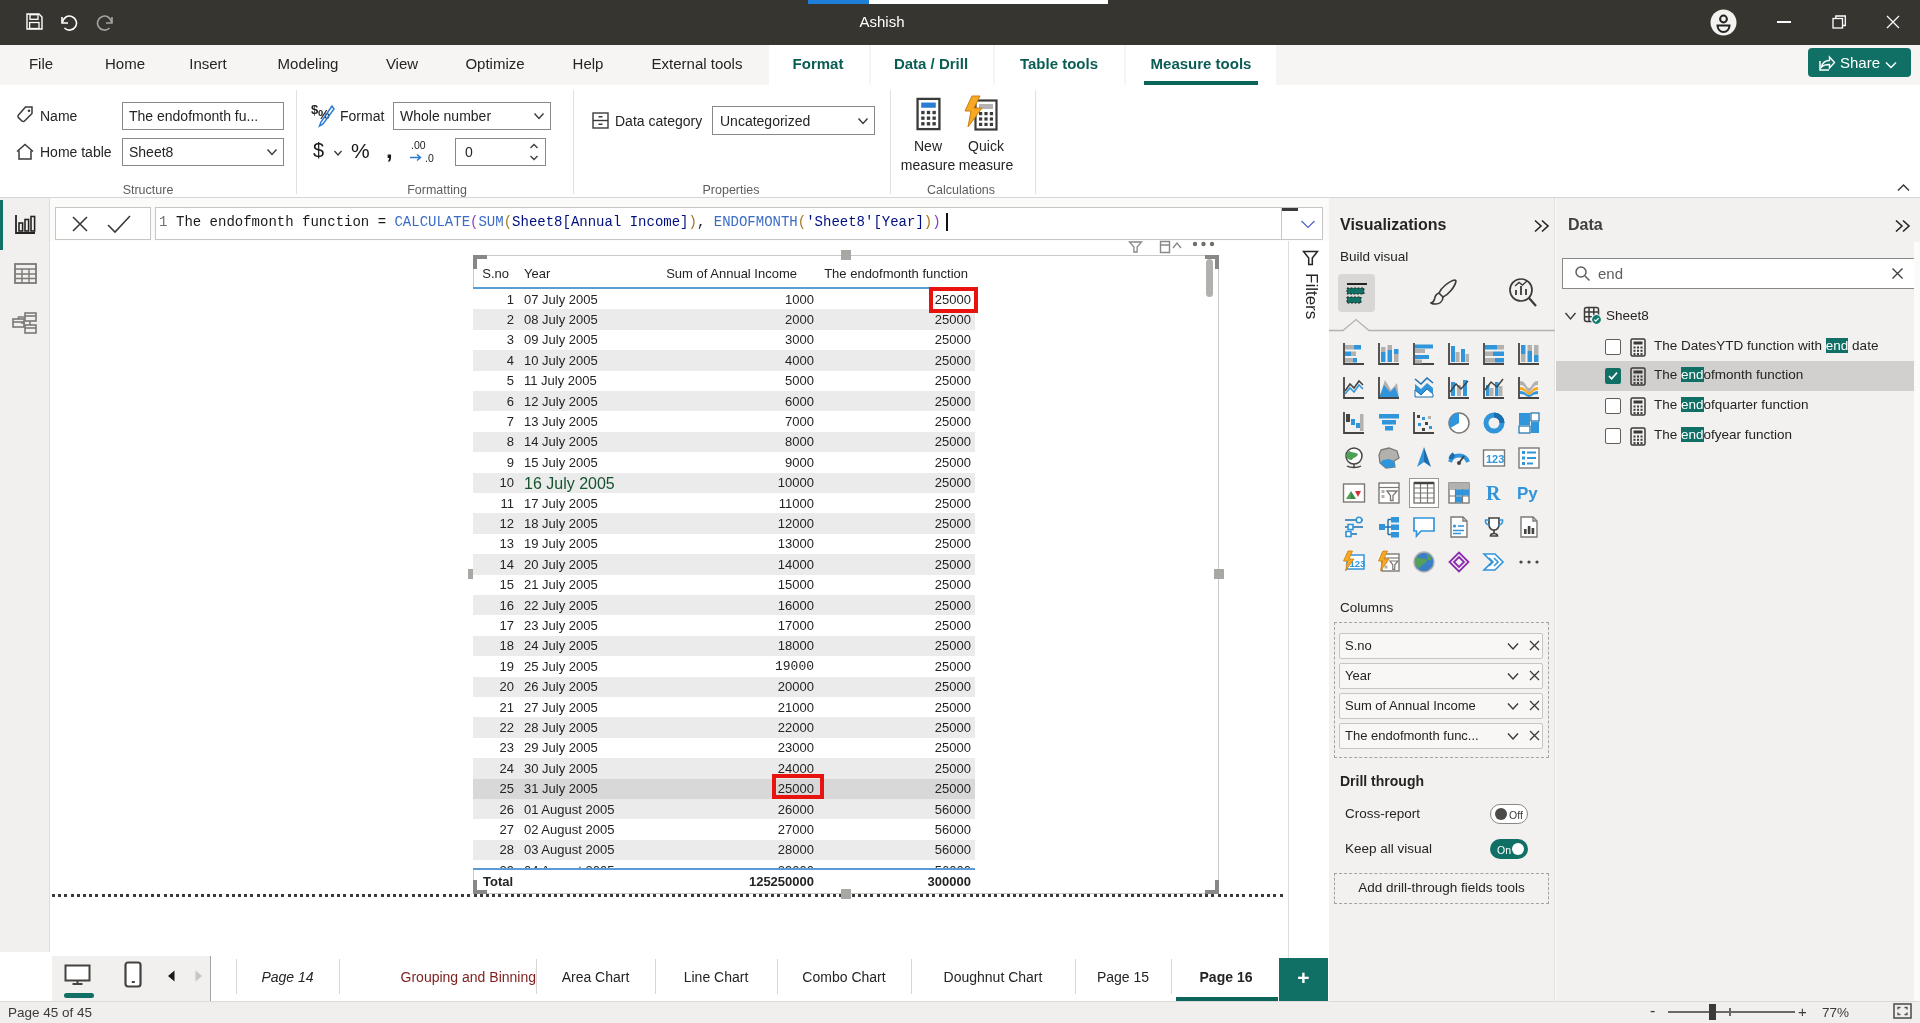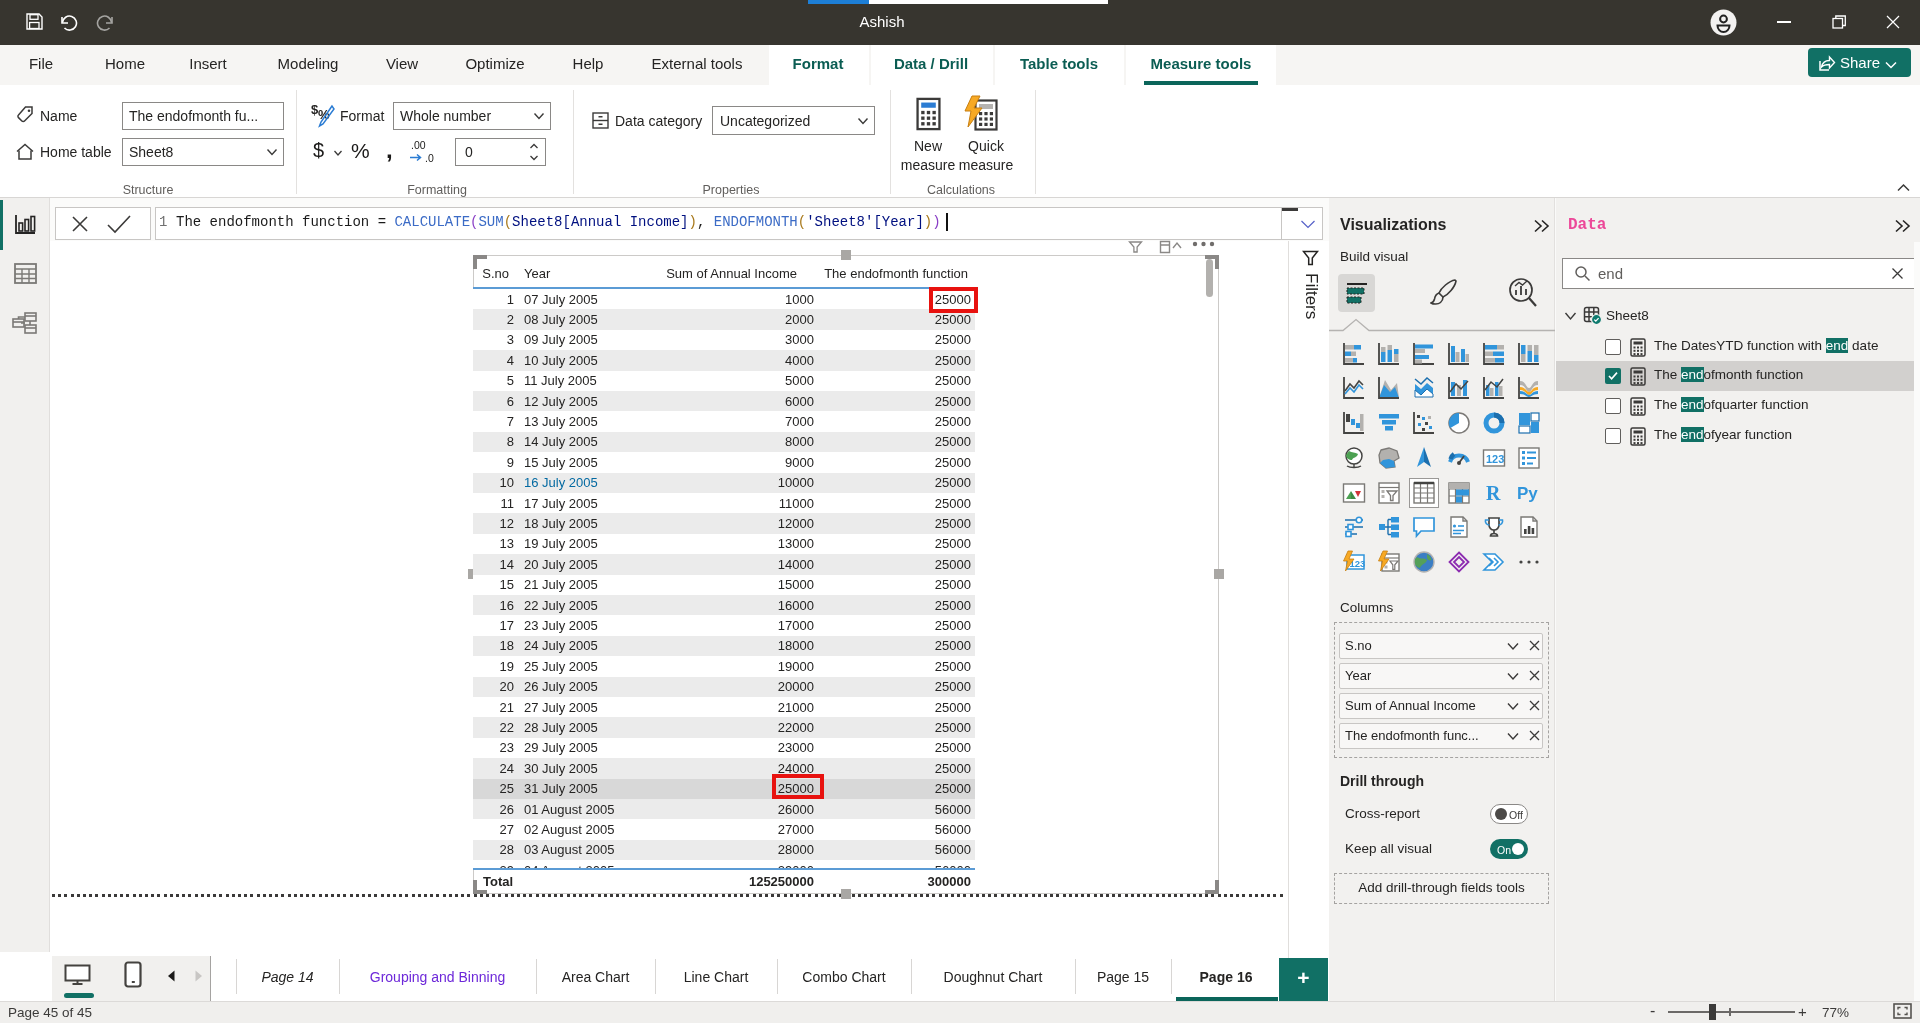--- a/index.html
+++ b/index.html
@@ -282,21 +282,21 @@
 <div class="tx" style="left:51px;top:178.3px;font-size:13px;color:#252423;">14 July 2005</div>
 <div class="tx" style="left:160px;top:178.3px;width:181px;text-align:right;font-size:13px;color:#252423;">8000</div>
 <div class="tx" style="left:350px;top:178.3px;width:148px;text-align:right;font-size:13px;color:#252423;">25000</div>
 <div class="ab" style="left:0;top:196.2px;width:502px;height:20.4px;background:#ffffff;"></div>
 <div class="tx" style="left:0px;top:198.7px;width:41px;text-align:right;font-size:13px;color:#252423;">9</div>
 <div class="tx" style="left:51px;top:198.7px;font-size:13px;color:#252423;">15 July 2005</div>
 <div class="tx" style="left:160px;top:198.7px;width:181px;text-align:right;font-size:13px;color:#252423;">9000</div>
 <div class="tx" style="left:350px;top:198.7px;width:148px;text-align:right;font-size:13px;color:#252423;">25000</div>
 <div class="ab" style="left:0;top:216.6px;width:502px;height:20.4px;background:#ebebeb;"></div>
 <div class="tx" style="left:0px;top:219.1px;width:41px;text-align:right;font-size:13px;color:#252423;">10</div>
-<div class="tx" style="left:51px;top:219.1px;font-size:13px;color:#0369a1;">16 July 2005</div>
+<div class="tx" style="left:51px;top:219.1px;font-size:16px;color:#14532d;">16 July 2005</div>
 <div class="tx" style="left:160px;top:219.1px;width:181px;text-align:right;font-size:13px;color:#252423;">10000</div>
 <div class="tx" style="left:350px;top:219.1px;width:148px;text-align:right;font-size:13px;color:#252423;">25000</div>
 <div class="ab" style="left:0;top:237.0px;width:502px;height:20.4px;background:#ffffff;"></div>
 <div class="tx" style="left:0px;top:239.5px;width:41px;text-align:right;font-size:13px;color:#252423;">11</div>
 <div class="tx" style="left:51px;top:239.5px;font-size:13px;color:#252423;">17 July 2005</div>
 <div class="tx" style="left:160px;top:239.5px;width:181px;text-align:right;font-size:13px;color:#252423;">11000</div>
 <div class="tx" style="left:350px;top:239.5px;width:148px;text-align:right;font-size:13px;color:#252423;">25000</div>
 <div class="ab" style="left:0;top:257.4px;width:502px;height:20.4px;background:#ebebeb;"></div>
 <div class="tx" style="left:0px;top:259.9px;width:41px;text-align:right;font-size:13px;color:#252423;">12</div>
 <div class="tx" style="left:51px;top:259.9px;font-size:13px;color:#252423;">18 July 2005</div>
@@ -328,21 +328,21 @@
 <div class="tx" style="left:160px;top:361.9px;width:181px;text-align:right;font-size:13px;color:#252423;">17000</div>
 <div class="tx" style="left:350px;top:361.9px;width:148px;text-align:right;font-size:13px;color:#252423;">25000</div>
 <div class="ab" style="left:0;top:379.8px;width:502px;height:20.4px;background:#ebebeb;"></div>
 <div class="tx" style="left:0px;top:382.3px;width:41px;text-align:right;font-size:13px;color:#252423;">18</div>
 <div class="tx" style="left:51px;top:382.3px;font-size:13px;color:#252423;">24 July 2005</div>
 <div class="tx" style="left:160px;top:382.3px;width:181px;text-align:right;font-size:13px;color:#252423;">18000</div>
 <div class="tx" style="left:350px;top:382.3px;width:148px;text-align:right;font-size:13px;color:#252423;">25000</div>
 <div class="ab" style="left:0;top:400.2px;width:502px;height:20.4px;background:#ffffff;"></div>
 <div class="tx" style="left:0px;top:402.7px;width:41px;text-align:right;font-size:13px;color:#252423;">19</div>
 <div class="tx" style="left:51px;top:402.7px;font-size:13px;color:#252423;">25 July 2005</div>
-<div class="tx" style="left:160px;top:402.7px;width:181px;text-align:right;font-size:13px;color:#252423;">19000</div>
+<div class="tx" style="left:160px;top:402.7px;width:181px;text-align:right;font-size:13px;color:#252423;font-family:Liberation Mono, monospace;">19000</div>
 <div class="tx" style="left:350px;top:402.7px;width:148px;text-align:right;font-size:13px;color:#252423;">25000</div>
 <div class="ab" style="left:0;top:420.6px;width:502px;height:20.4px;background:#ebebeb;"></div>
 <div class="tx" style="left:0px;top:423.1px;width:41px;text-align:right;font-size:13px;color:#252423;">20</div>
 <div class="tx" style="left:51px;top:423.1px;font-size:13px;color:#252423;">26 July 2005</div>
 <div class="tx" style="left:160px;top:423.1px;width:181px;text-align:right;font-size:13px;color:#252423;">20000</div>
 <div class="tx" style="left:350px;top:423.1px;width:148px;text-align:right;font-size:13px;color:#252423;">25000</div>
 <div class="ab" style="left:0;top:441.0px;width:502px;height:20.4px;background:#ffffff;"></div>
 <div class="tx" style="left:0px;top:443.5px;width:41px;text-align:right;font-size:13px;color:#252423;">21</div>
 <div class="tx" style="left:51px;top:443.5px;font-size:13px;color:#252423;">27 July 2005</div>
 <div class="tx" style="left:160px;top:443.5px;width:181px;text-align:right;font-size:13px;color:#252423;">21000</div>
@@ -716,21 +716,21 @@
 <div class="tx" style="left:1345px;top:806px;font-size:13.5px;color:#252423;">Cross-report</div>
 <div class="ab" style="left:1490px;top:804px;width:38px;height:20px;background:#fff;border:1px solid #8a8886;border-radius:10px;box-sizing:border-box;"></div>
 <div class="ab" style="left:1495px;top:808px;width:12px;height:12px;background:#4c4a48;border-radius:50%;"></div>
 <div class="tx" style="left:1509px;top:809px;font-size:10.5px;color:#3b3a39;">Off</div>
 <div class="tx" style="left:1345px;top:841px;font-size:13.5px;color:#252423;">Keep all visual</div>
 <div class="ab" style="left:1490px;top:839px;width:38px;height:20px;background:#117065;border-radius:10px;"></div>
 <div class="tx" style="left:1497px;top:844px;font-size:10.5px;color:#fff;">On</div>
 <div class="ab" style="left:1512px;top:843px;width:12px;height:12px;background:#fff;border-radius:50%;"></div>
 <div class="ab" style="left:1334px;top:873px;width:215px;height:31px;border:1px dashed #a5a3a1;box-sizing:border-box;"></div>
 <div class="tx" style="left:1334px;top:880px;width:215px;text-align:center;font-size:13.5px;color:#252423;">Add drill-through fields tools</div>
-<div class="tx" style="left:1568px;top:216px;font-size:16px;font-weight:bold;color:#ec4899;font-family:Liberation Mono, monospace;">Data</div>
+<div class="tx" style="left:1568px;top:216px;font-size:16px;font-weight:bold;color:#404040;">Data</div>
 <svg class="ab" style="left:1894px;top:219px" width="18" height="14" viewBox="0 0 18 14">
 <path d="M2 1.5 L8 7 L2 12.5 M9 1.5 L15 7 L9 12.5" fill="none" stroke="#252423" stroke-width="1.6"></path>
     </svg>
 <div class="ab" style="left:1562px;top:258px;width:354px;height:31px;background:#fff;border:1px solid #8a8886;box-sizing:border-box;"></div>
 <svg class="ab" style="left:1574px;top:265px" width="17" height="17" viewBox="0 0 17 17">
 <circle cx="7" cy="7" r="5" fill="none" stroke="#605e5c" stroke-width="1.5"></circle>
 <path d="M11 11 L15.5 15.5" stroke="#605e5c" stroke-width="1.5"></path>
     </svg>
 <div class="tx" style="left:1598px;top:265px;font-size:15px;color:#605e5c;">end</div>
 <svg class="ab" style="left:1890px;top:266px" width="15" height="15" viewBox="0 0 15 15">
@@ -834,21 +834,21 @@
 <svg class="ab" style="left:167px;top:970px" width="8" height="12" viewBox="0 0 8 12">
 <path d="M7.5 0.5 L1 6 L7.5 11.5 z" fill="#1b1a19"></path>
     </svg>
 <svg class="ab" style="left:195px;top:970px" width="8" height="12" viewBox="0 0 8 12">
 <path d="M0.5 0.5 L7 6 L0.5 11.5 z" fill="#c8c6c4"></path>
     </svg>
 <div class="ab" style="left:210px;top:956px;width:1px;height:45px;background:#a5a3a1;"></div>
 <div class="ab" style="left:236px;top:959px;width:1px;height:35px;background:#d8d6d4;"></div>
 <div class="tx" style="left:236px;top:969px;width:103px;text-align:center;font-size:14px;font-weight:normal;color:#252423;font-style:italic;">Page 14</div>
 <div class="ab" style="left:339px;top:959px;width:1px;height:35px;background:#d8d6d4;"></div>
-<div class="tx" style="left:339px;top:969px;width:197px;text-align:center;font-size:14px;font-weight:normal;color:#6d28d9;">Grouping and Binning</div>
+<div class="tx" style="left:339px;top:969px;width:197px;text-align:right;font-size:14px;font-weight:normal;color:#7f1d1d;">Grouping and Binning</div>
 <div class="ab" style="left:536px;top:959px;width:1px;height:35px;background:#d8d6d4;"></div>
 <div class="tx" style="left:536px;top:969px;width:119px;text-align:center;font-size:14px;font-weight:normal;color:#252423;">Area Chart</div>
 <div class="ab" style="left:655px;top:959px;width:1px;height:35px;background:#d8d6d4;"></div>
 <div class="tx" style="left:655px;top:969px;width:122px;text-align:center;font-size:14px;font-weight:normal;color:#252423;">Line Chart</div>
 <div class="ab" style="left:777px;top:959px;width:1px;height:35px;background:#d8d6d4;"></div>
 <div class="tx" style="left:777px;top:969px;width:134px;text-align:center;font-size:14px;font-weight:normal;color:#252423;">Combo Chart</div>
 <div class="ab" style="left:911px;top:959px;width:1px;height:35px;background:#d8d6d4;"></div>
 <div class="tx" style="left:911px;top:969px;width:164px;text-align:center;font-size:14px;font-weight:normal;color:#252423;">Doughnut Chart</div>
 <div class="ab" style="left:1075px;top:959px;width:1px;height:35px;background:#d8d6d4;"></div>
 <div class="tx" style="left:1075px;top:969px;width:96px;text-align:center;font-size:14px;font-weight:normal;color:#252423;">Page 15</div>

